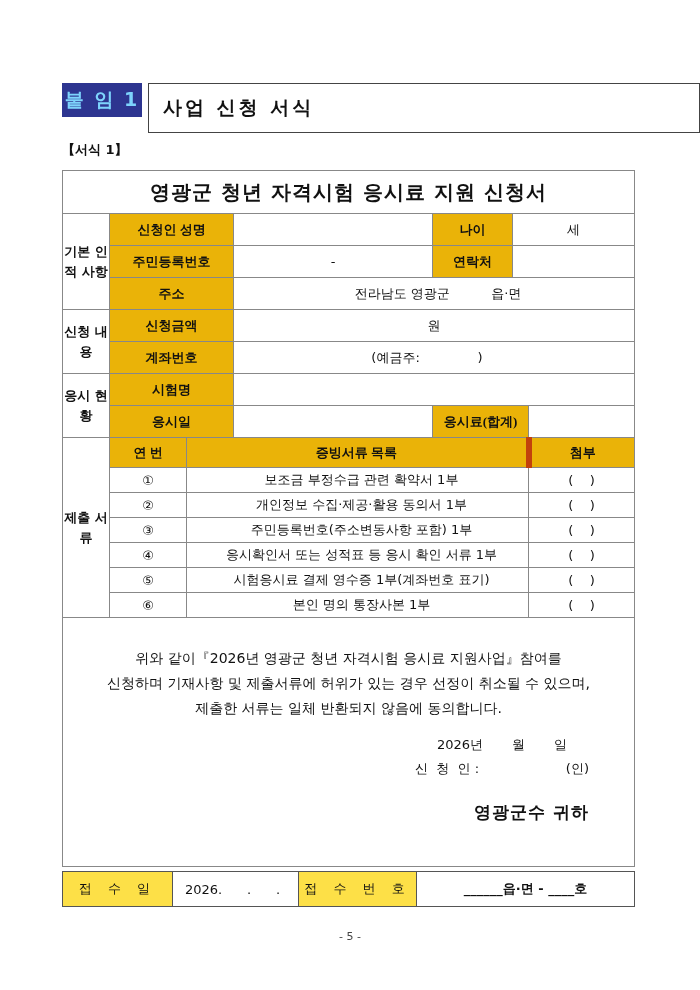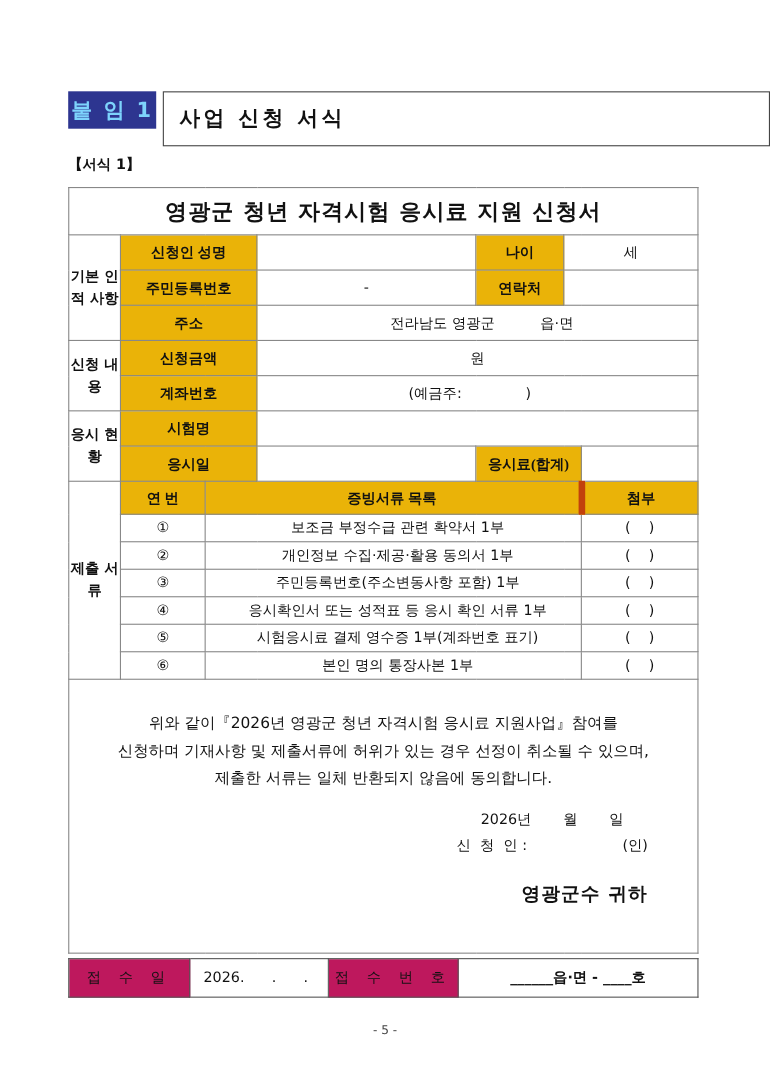--- a/index.html
+++ b/index.html
@@ -15,21 +15,21 @@
   .grp { font-weight:bold; line-height:20px; }
   .r { height:32px; }
   .left { text-align:left; padding-left:8px !important; }
   .stmt { height:248px; vertical-align:top !important; position:relative; }
   .stmt-text { margin-top:28px; font-size:14px; line-height:25px; text-align:center; }
   .sign { position:absolute; left:352px; top:118px; font-size:13px; }
   .sign div { height:24px; }
   .addressee { position:absolute; left:395px; top:183px; font-size:17px; font-weight:bold; letter-spacing:1px;margin-left:16px; }
   table.rcpt { position:absolute; left:62px; top:871px; width:572px; border-collapse:collapse; table-layout:fixed; font-size:13px; }
   table.rcpt td { border:1px solid #555; height:32px; text-align:center; }
-  .gray { background:#be185d; letter-spacing:6px; }
+  .gray { background:#fde047; letter-spacing:6px; }
   .page { position:absolute; top:930px; width:700px; text-align:center; font-size:11px; color:#444; }
 </style>
 </head>
 <body>
 
 <div class="hdr">
   <div class="hdr-badge">붙 임 1</div>
   <div class="hdr-title">사업 신청 서식</div>
 </div>
 <div class="form-no">【서식 1】</div>

